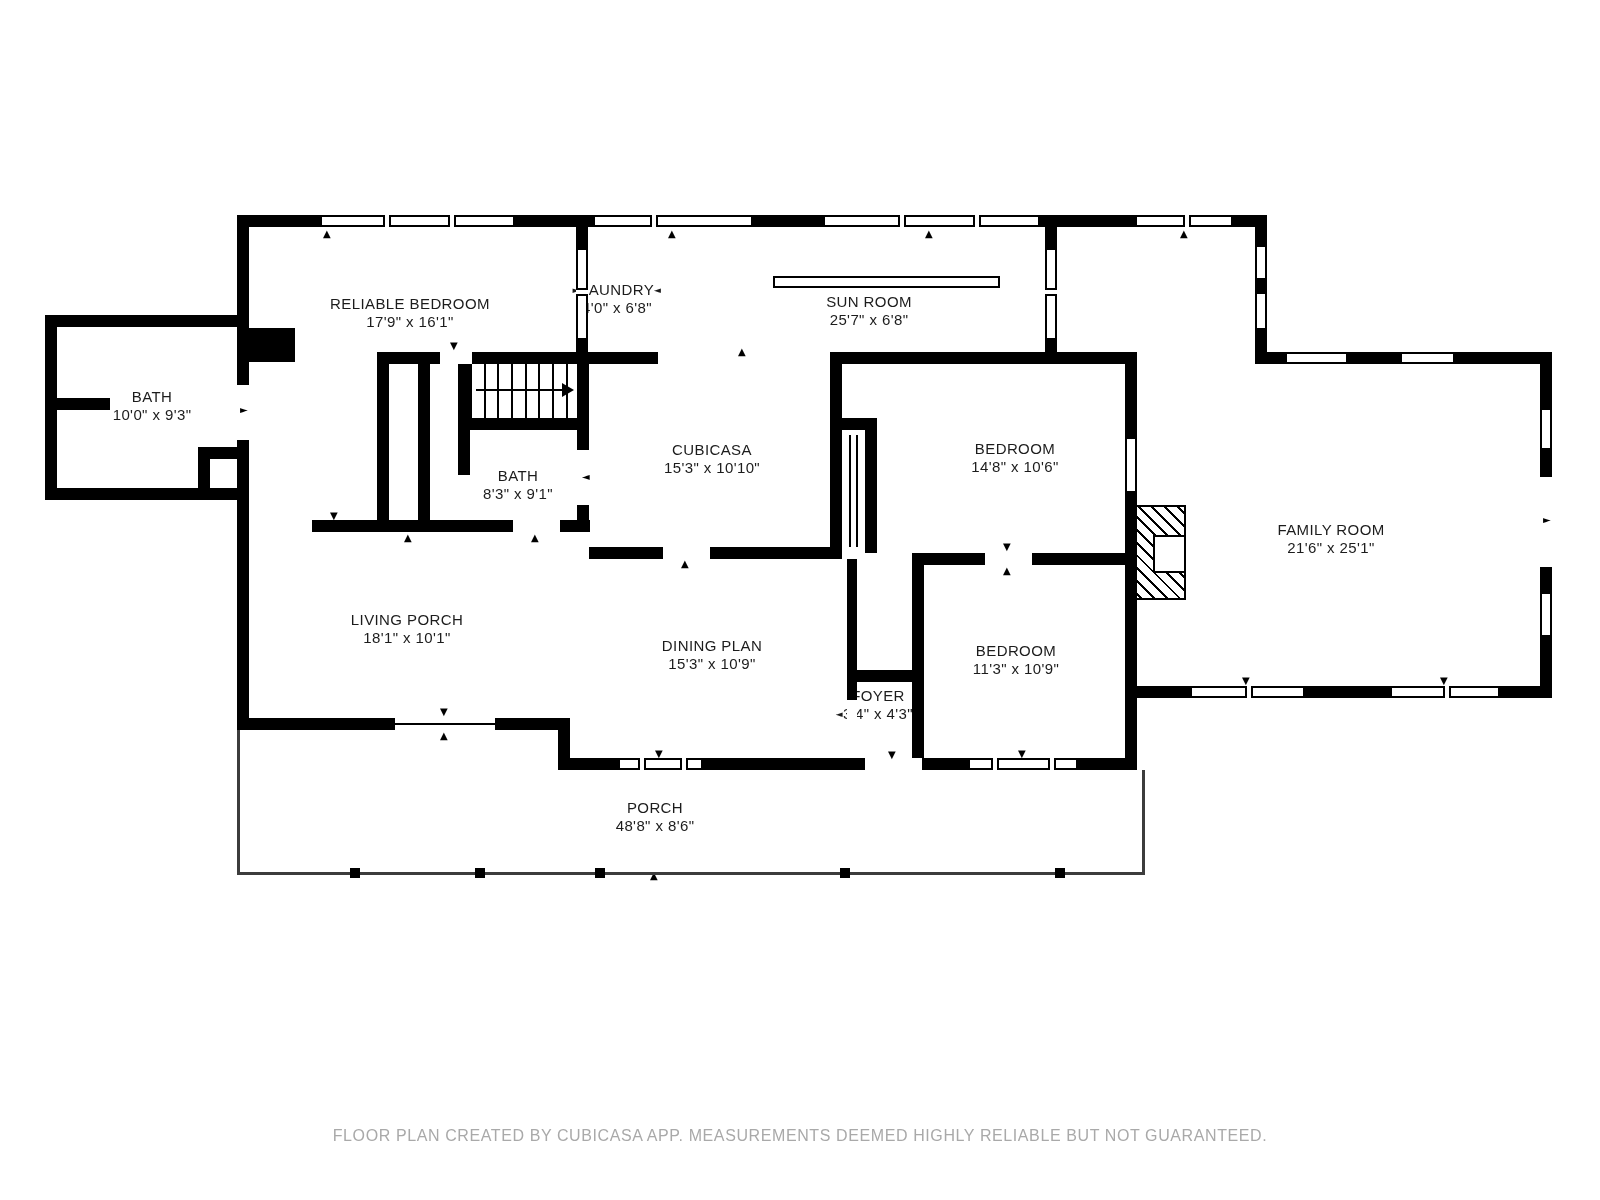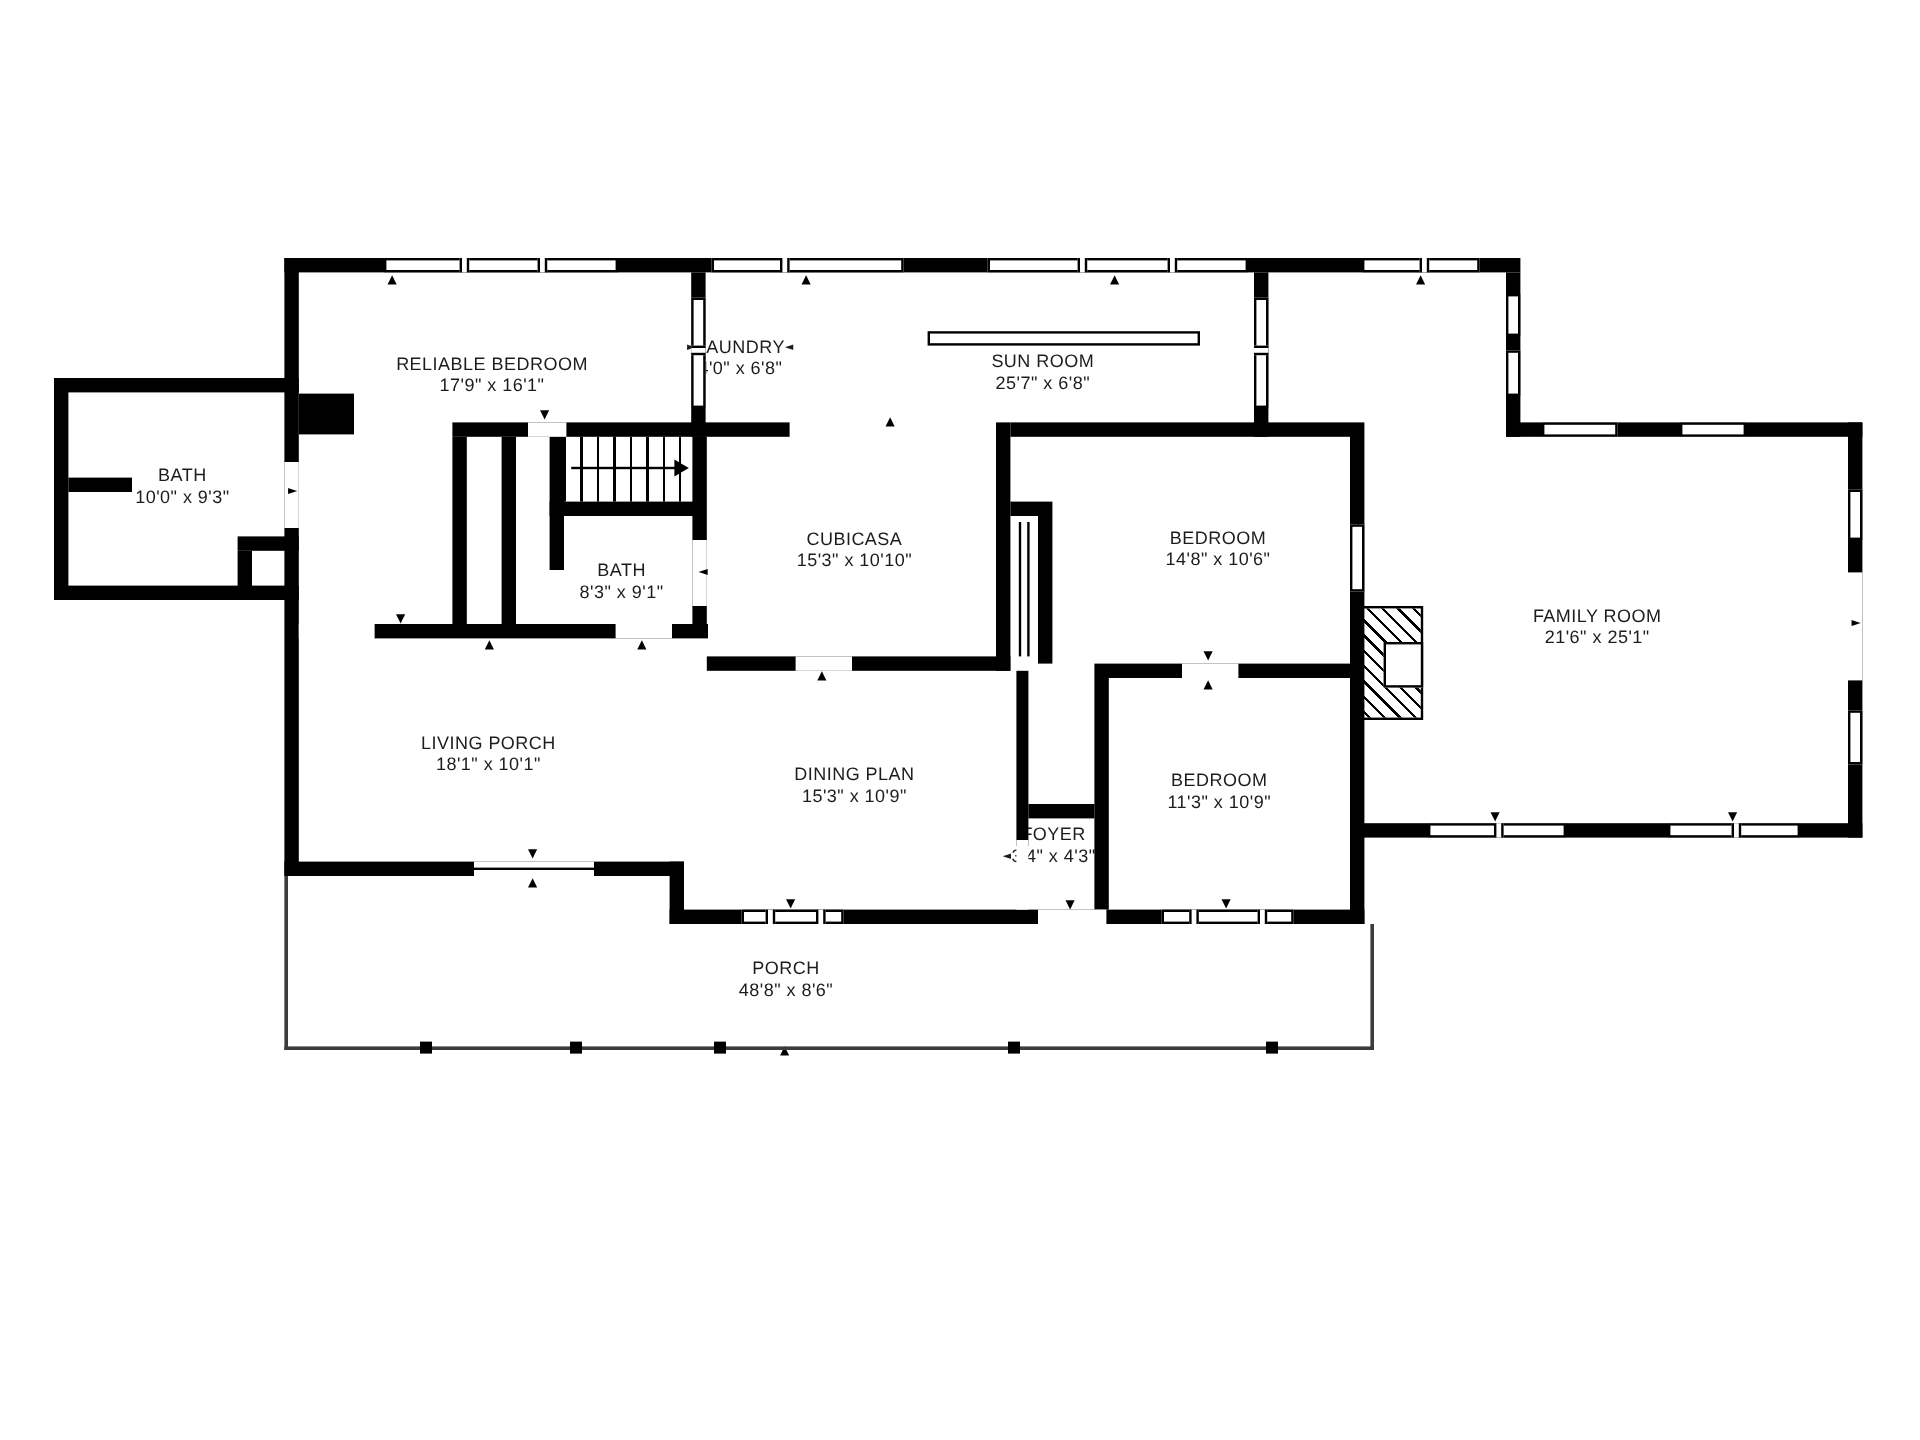--- a/index.html
+++ b/index.html
@@ -82,21 +82,21 @@
       <div>8'3" x 9'1"</div>
     </div>
     <div class="rlabel" style="left:712px;top:441px">
       <div>CUBICASA</div>
       <div>15'3" x 10'10"</div>
     </div>
     <div class="rlabel" style="left:1015px;top:440px">
       <div>BEDROOM</div>
       <div>14'8" x 10'6"</div>
     </div>
-    <div class="rlabel" style="left:1331px;top:505px">
+    <div class="rlabel" style="left:1331px;top:521px">
       <div>FAMILY ROOM</div>
       <div>21'6" x 25'1"</div>
     </div>
     <div class="rlabel" style="left:407px;top:611px">
       <div>LIVING PORCH</div>
       <div>18'1" x 10'1"</div>
     </div>
     <div class="rlabel" style="left:712px;top:637px">
       <div>DINING PLAN</div>
       <div>15'3" x 10'9"</div>
@@ -232,14 +232,15 @@
       <div class="pline" style="left: 237px; top: 730px; width: 3px; height: 145px;"></div>
       <div class="pline" style="left: 237px; top: 872px; width: 908px; height: 3px;"></div>
       <div class="pline" style="left: 1142px; top: 770px; width: 3px; height: 105px;"></div>
       <div class="post" style="left: 350px; top: 868px;"></div>
       <div class="post" style="left: 475px; top: 868px;"></div>
       <div class="post" style="left: 595px; top: 868px;"></div>
       <div class="post" style="left: 840px; top: 868px;"></div>
       <div class="post" style="left: 1055px; top: 868px;"></div>
     </div>
 
+  <div id="footer-text">FLOOR PLAN CREATED BY CUBICASA APP. MEASUREMENTS DEEMED HIGHLY RELIABLE BUT NOT GUARANTEED.</div>
 
 </div>
 
 </body></html>

